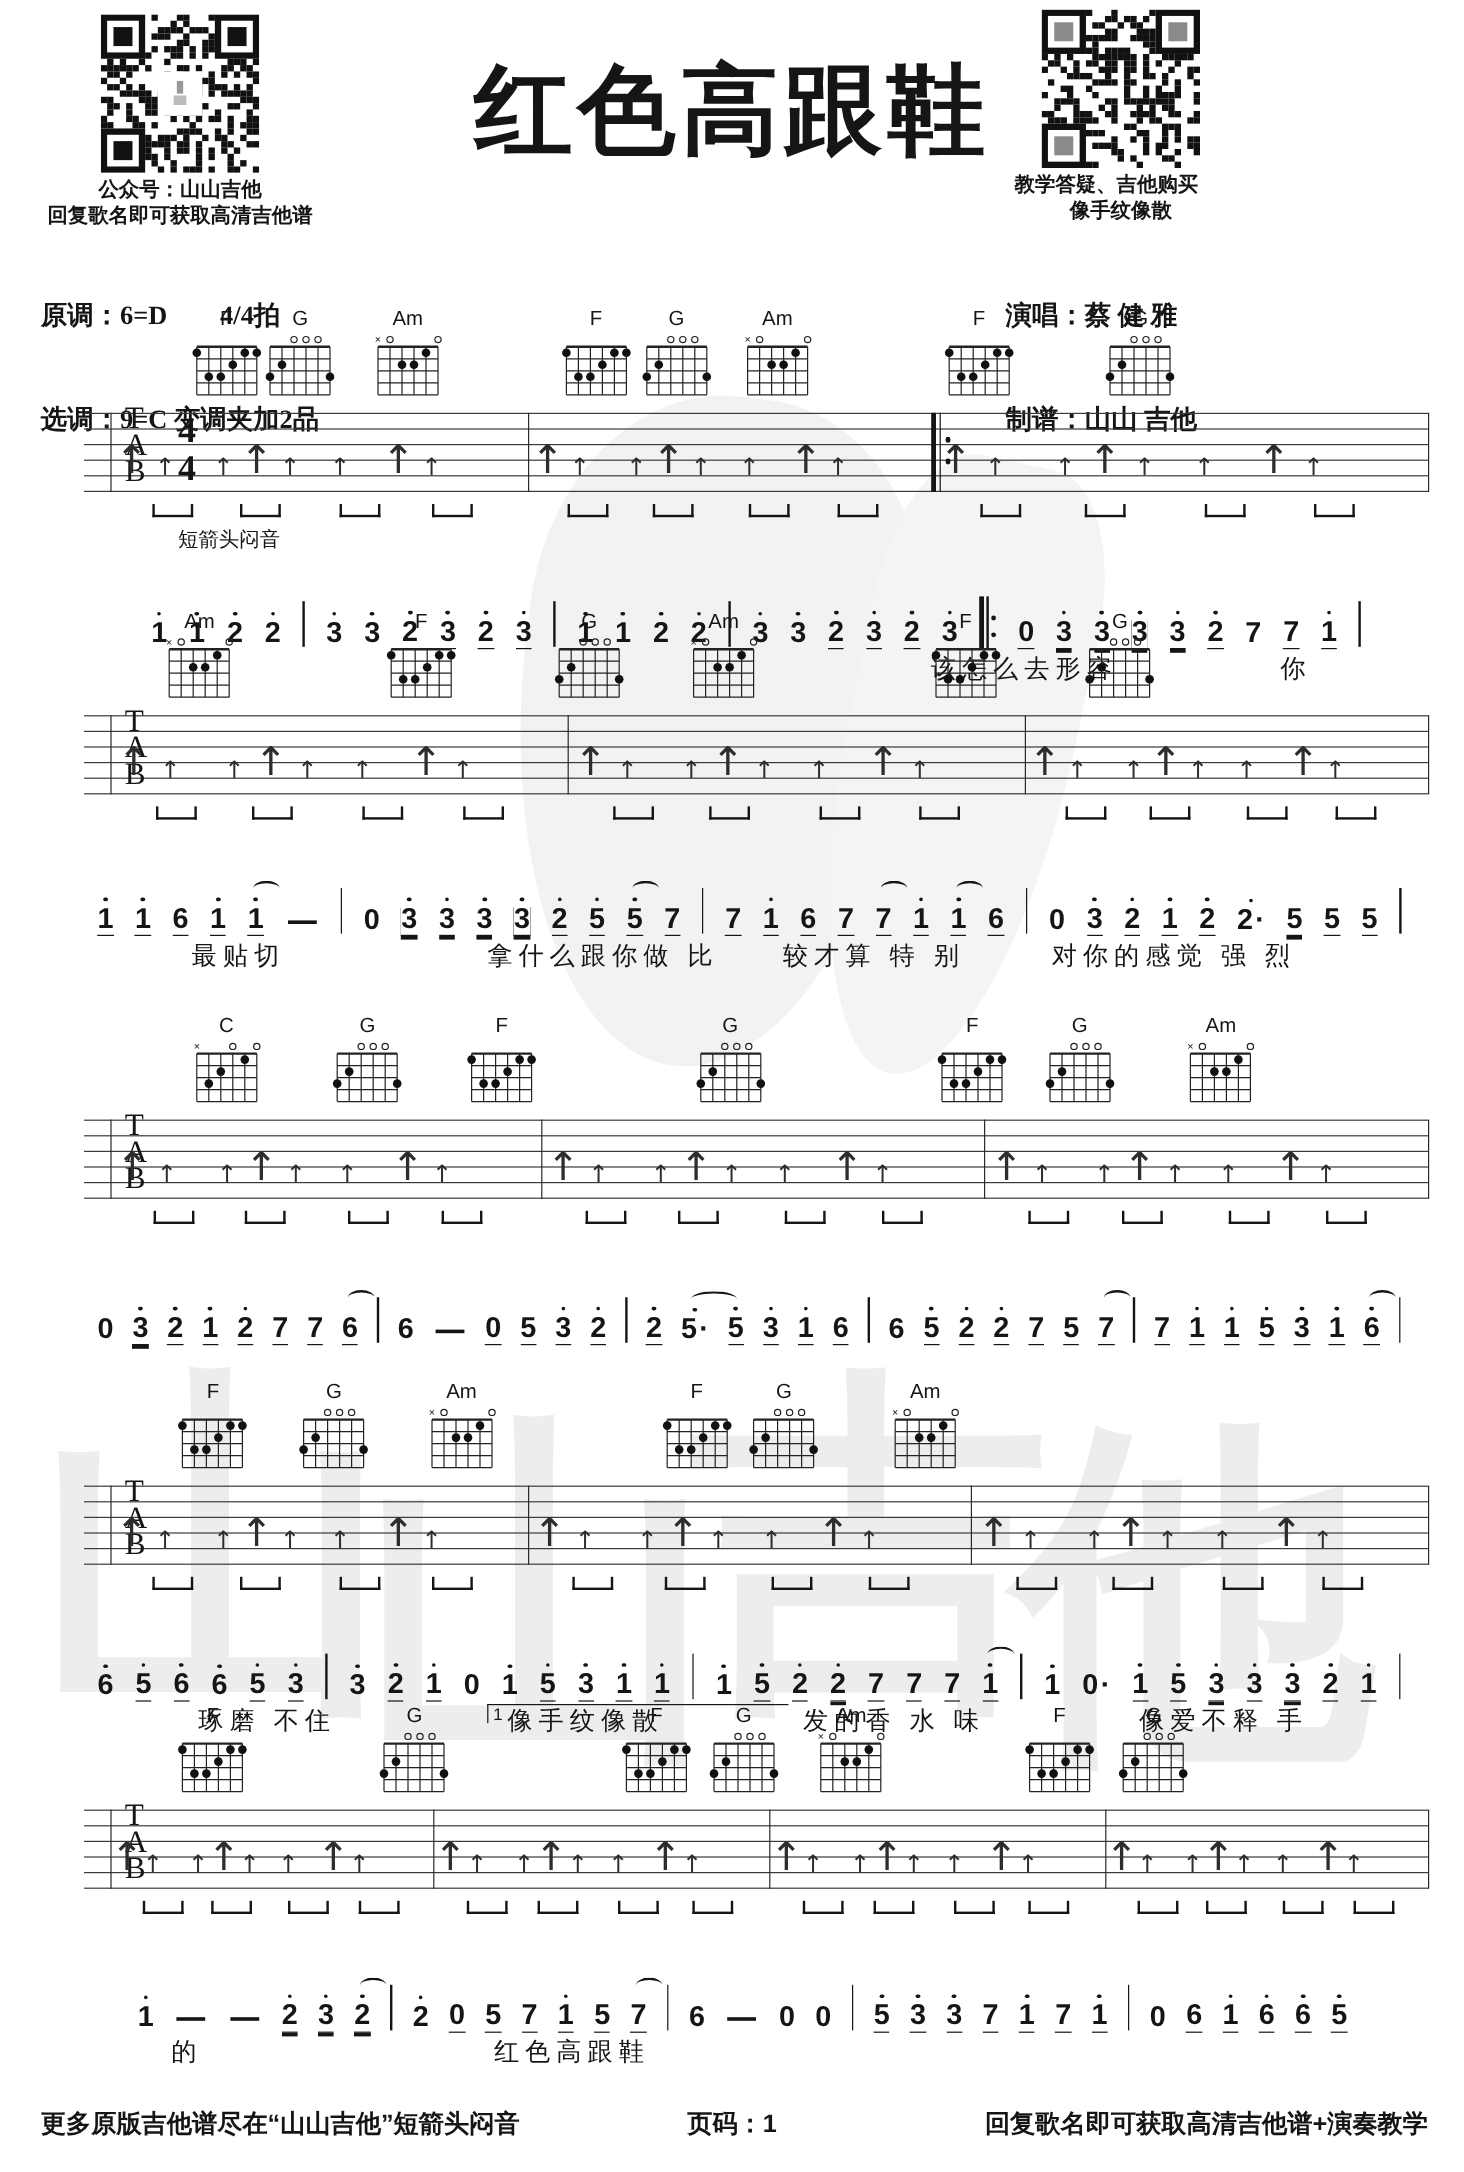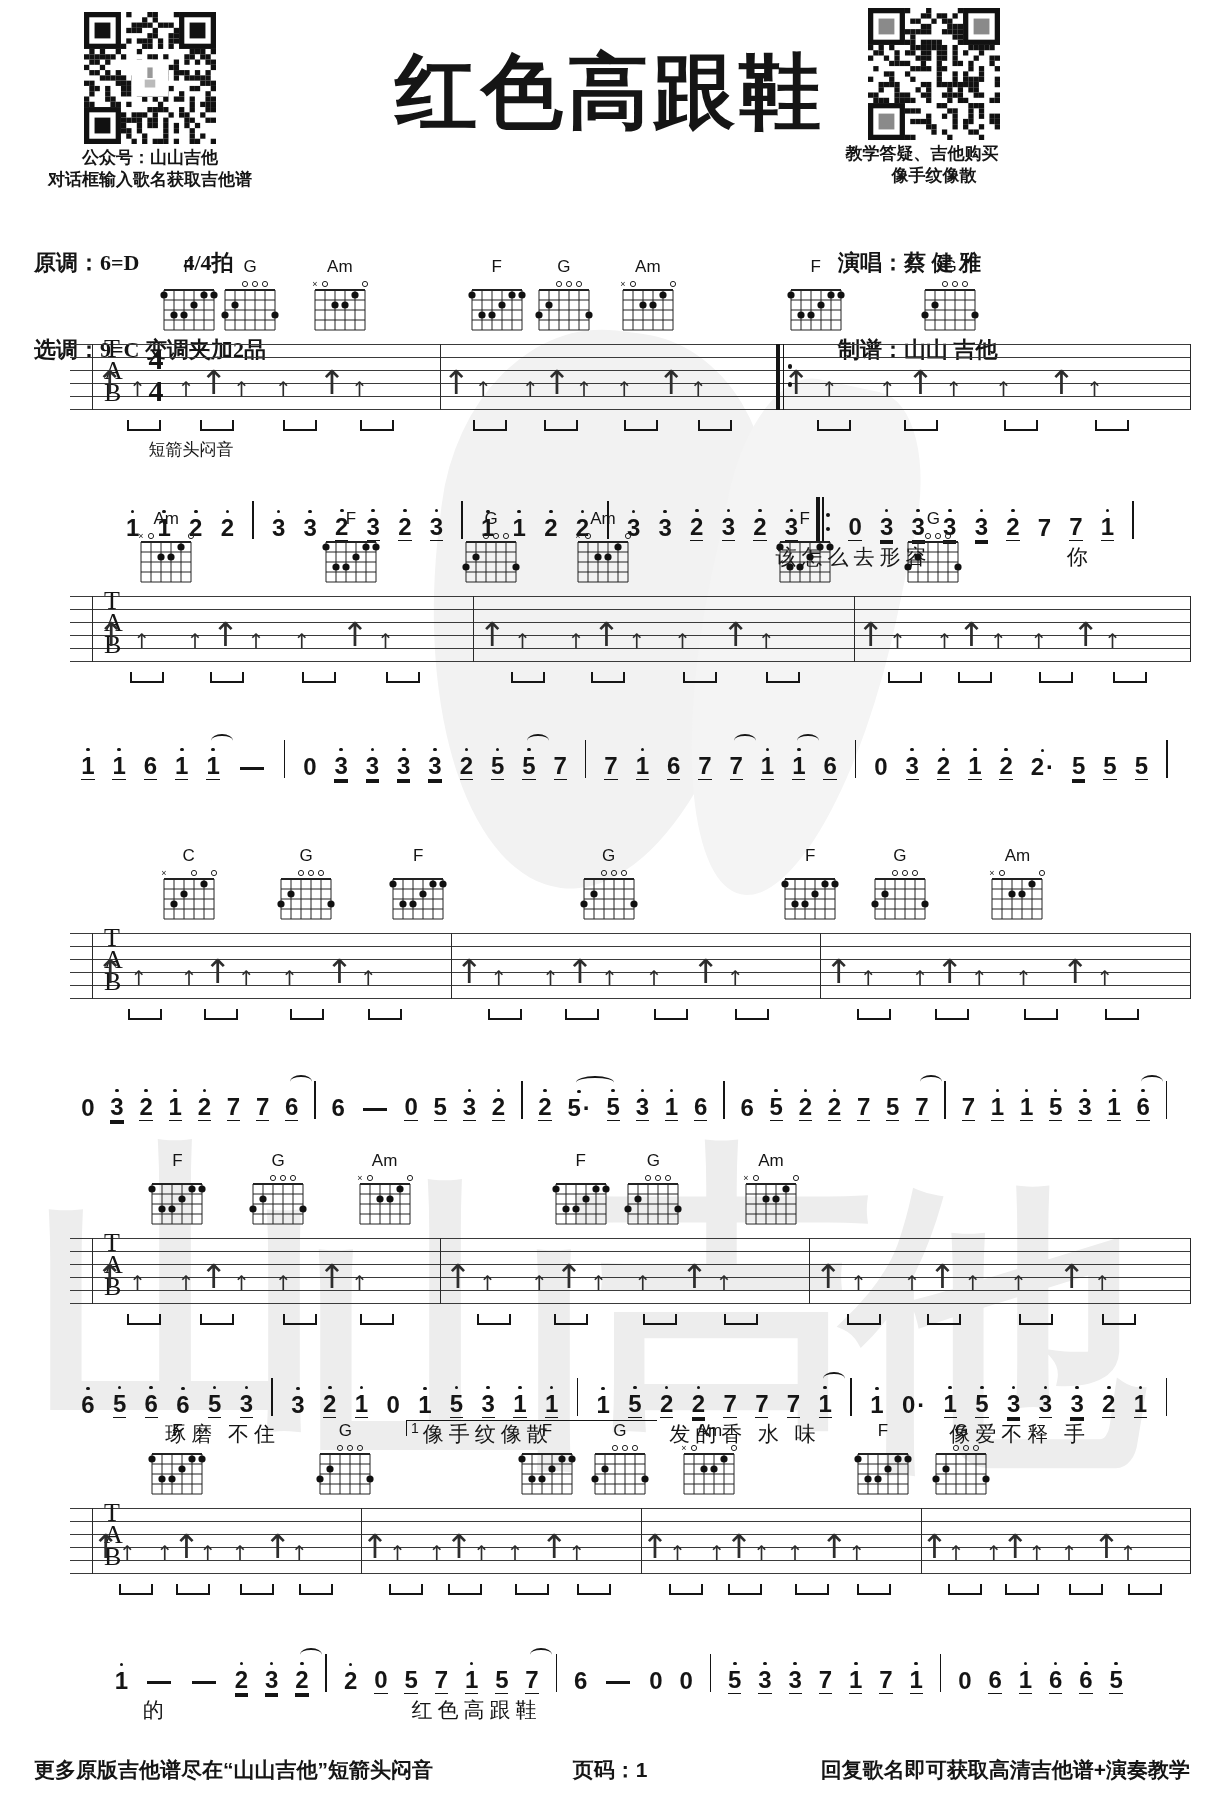--- a/index.html
+++ b/index.html
@@ -305,21 +305,21 @@
       <rect x="0" y="90" width="35" height="35" fill="#111"></rect>
       <rect x="5" y="95" width="25" height="25" fill="#fff"></rect>
       <rect x="10" y="100" width="15" height="15" fill="#111"></rect>
       <rect x="45" y="45" width="35" height="35" fill="#fff"></rect>
       <rect x="50" y="50" width="25" height="25" fill="#fff"></rect>
       <rect x="60" y="52.5" width="5" height="10" fill="#999"></rect>
       <rect x="57.5" y="64" width="10" height="7.5" fill="#bbb"></rect>
     </svg>
   </div>
 <div class="qcap" style="left:20px;top:146px;width:260px;">公众号：山山吉他</div>
-<div class="qcap" style="left:20px;top:168px;width:260px;">对话框输入歌名获取吉他谱</div>
+<div class="qcap" style="left:20px;top:168px;width:260px;">回复歌名即可获取高清吉他谱</div>
 
 <div class="qr" id="qrR" style="left:868px;top:8px;">
     <svg width="132" height="132" viewBox="0 0 125 125">
       <rect x="0" y="0" width="125" height="125" fill="#fff"></rect>
       <rect x="35" y="0" width="5" height="5" fill="#111"></rect>
       <rect x="55" y="0" width="5" height="5" fill="#111"></rect>
       <rect x="85" y="0" width="5" height="5" fill="#111"></rect>
       <rect x="50" y="5" width="5" height="5" fill="#111"></rect>
       <rect x="55" y="5" width="5" height="5" fill="#111"></rect>
       <rect x="65" y="5" width="5" height="5" fill="#111"></rect>
@@ -1406,20 +1406,26 @@
           </span>
         </span>
         <span class="tok">
           <span class="dr"></span>
           <span class="nw u1">
             <span class="num">5</span>
           </span>
         </span>
         <span class="tbar"></span>
       </div>
+      <div class="lyr">
+        <span style="left: 8%;">最贴切</span>
+        <span style="left: 30%;">拿什么跟你做 比</span>
+        <span style="left: 52%;">较才算 特 别</span>
+        <span style="left: 72%;">对你的感觉 强 烈</span>
+      </div>
     </div>
     <div class="system" style="top: 845px;">
       <div class="chords">
         <div class="chord" style="left: calc(8%);"><div class="cname">C</div><svg width="58" height="64" viewBox="0 0 58 64">
             <line x1="4" y1="14" x2="4" y2="54" stroke="#222" stroke-width="1"></line>
             <line x1="14" y1="14" x2="14" y2="54" stroke="#222" stroke-width="1"></line>
             <line x1="24" y1="14" x2="24" y2="54" stroke="#222" stroke-width="1"></line>
             <line x1="34" y1="14" x2="34" y2="54" stroke="#222" stroke-width="1"></line>
             <line x1="44" y1="14" x2="44" y2="54" stroke="#222" stroke-width="1"></line>
             <line x1="54" y1="14" x2="54" y2="54" stroke="#222" stroke-width="1"></line>

